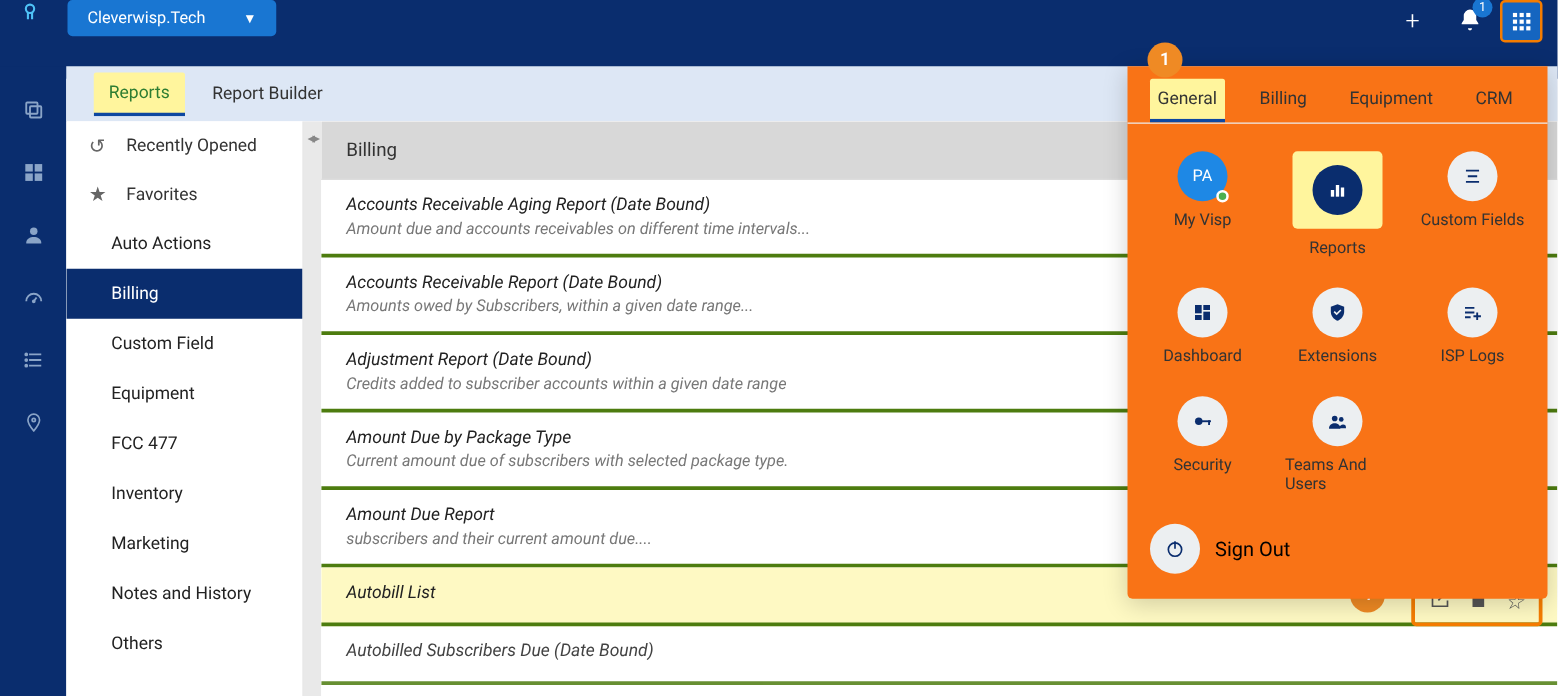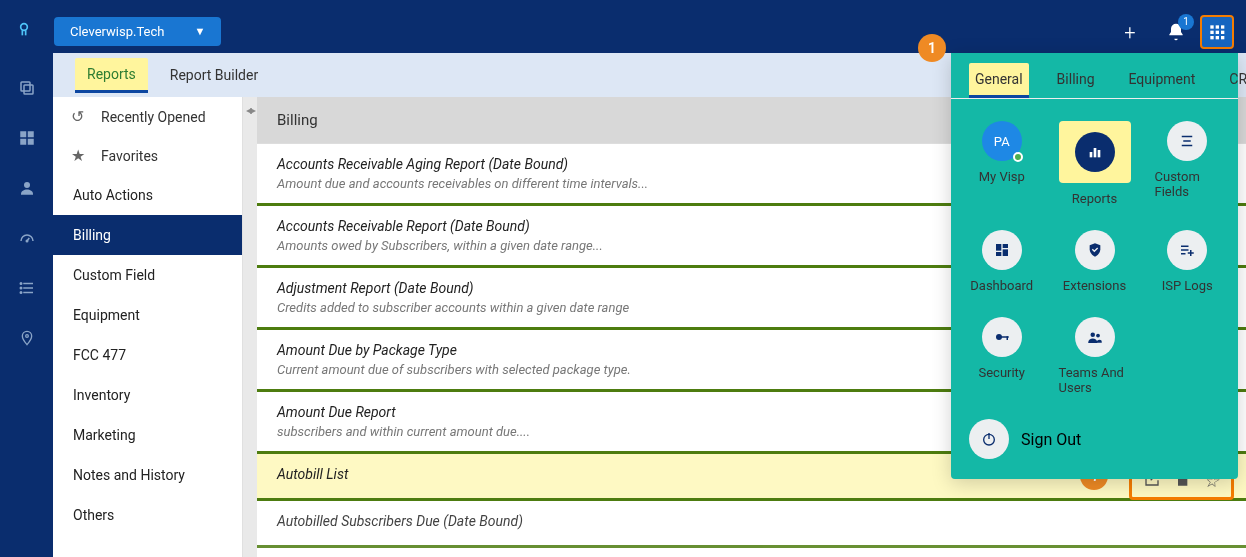--- a/index.html
+++ b/index.html
@@ -1,19 +1,19 @@
 <!DOCTYPE html>
 <html><head>
 <meta charset="utf-8">
 <style>
   * { box-sizing: border-box; margin: 0; padding: 0; font-family: -apple-system, BlinkMacSystemFont, "Segoe UI", Roboto, Arial, sans-serif; }
   body { width: 1246px; height: 557px; background: #fff; overflow: hidden; position: relative; }
 
   
-  .top-header { height: 63px; background: #0a2d6e; display: flex; align-items: center; padding: 0 12px; position: relative; }
+  .top-header { height: 63px; background: #0a2d6e; display: flex; align-items: flex-start; padding: 0 12px; position: relative; }
   .logo-icon { width: 24px; height: 24px; color: #4fc3f7; margin-right: 18px; display:flex; align-items:center; justify-content:center;}
   .tenant-selector { background: #1976d2; color: #fff; padding: 7px 16px; border-radius: 4px; display: flex; align-items: center; gap: 30px; font-size: 13px; cursor: pointer; }
   .tenant-selector .chev { font-size: 11px;}
   .header-spacer { flex: 1; }
   .header-action { width: 32px; height: 32px; display: flex; align-items: center; justify-content: center; color: #fff; cursor: pointer; position:relative; }
   .header-action.plus { font-size: 20px; font-weight: 300; margin-right: 14px;}
   .bell-badge { position:absolute; top:-2px; right:-2px; background:#1976d2; color:#fff; border-radius:50%; width:16px; height:16px; font-size:10px; display:flex; align-items:center; justify-content:center; }
   .apps-btn { width: 34px; height: 34px; border: 2px solid #f57c00; border-radius: 4px; display:flex; align-items:center; justify-content:center; color:#fff; cursor:pointer; margin-left: 8px; background:#1565c0;}
   
   
@@ -25,38 +25,38 @@
   .tab-row { height: 44px; background: #dde7f5; display: flex; align-items: center; padding-left: 22px; gap: 10px; }
   .tab { padding: 8px 12px; font-size: 14px; color: #333; cursor: pointer; }
   .tab.active { background: #fff59d; color: #2e7d32; border-bottom: 3px solid #0d47a1; border-radius: 2px 2px 0 0; }
 
   .body-split { flex: 1; display: flex; overflow: hidden; }
   
   
   .sidebar { width: 190px; background: #fff; border-right: 1px solid #e0e0e0; overflow-y: auto; }
   .sidebar .special-item { display:flex; align-items:center; gap:14px; padding: 10px 18px; font-size:14px; color:#333; cursor:pointer;}
   .sidebar .special-item .ico { color:#666; font-size:16px; width:16px; display:inline-block;}
-  .sidebar .cat { padding: 12px 18px 12px 20px; font-size: 14px; color: #222; cursor: pointer; }
+  .sidebar .cat { padding: 12px 18px 12px 36px; font-size: 14px; color: #222; cursor: pointer; }
   .sidebar .cat.active { background: #0a2d6e; color: #fff; }
   .resize-handle { width: 14px; background:#e9e9e9; display:flex; align-items:flex-start; justify-content:center; padding-top:6px;}
   .resize-handle .grip { color:#888; font-size:12px; letter-spacing:-2px;}
 
   
   .list-panel { flex: 1; overflow-y: auto; background: #fff; }
   .section-head { background: #d8d8d8; padding: 14px 20px; font-size: 15px; color:#333; border-bottom:1px solid #ddd;}
   .report-row { border-bottom: 3px solid #4d7c0f; padding: 12px 20px; position:relative;font-style:italic; }
   .report-row .title { font-size: 14px; color: #222; margin-bottom: 4px; }
   .report-row .desc { font-size: 13px; color: #777; }
   .report-row.hover { background: #fef9c3; }
   .row-star { position:absolute; right:18px; top:16px; color:#888; font-size:18px;}
   .row-actions { position:absolute; right:12px; top:8px; display:flex; align-items:center; gap:14px; border:3px solid #f57c00; border-radius:4px; padding:6px 12px;}
   .row-actions .act { color:#555; font-size:17px; cursor:pointer;}
 
   
-  .apps-popover { position: absolute; right: 8px; top: 53px; width: 287px; background: #14b8a6; border-radius: 0 0 4px 4px; box-shadow: 0 4px 20px rgba(0,0,0,0.18); z-index: 100; }
+  .apps-popover { position: absolute; right: 8px; top: 53px; width: 336px; background: #f97316; border-radius: 0 0 4px 4px; box-shadow: 0 4px 20px rgba(0,0,0,0.18); z-index: 100; }
   .apps-tabs { display: flex; border-bottom: 1px solid #eee; padding: 10px 18px 0; gap: 22px;}
   .apps-tab { font-size: 14px; color: #333; padding: 8px 6px; cursor:pointer; }
   .apps-tab.active { background: #fff59d; border-bottom:3px solid #0d47a1; border-radius:2px 2px 0 0;}
   .apps-grid { display: grid; grid-template-columns: repeat(3, 1fr); gap: 24px 24px; padding: 22px 18px 14px; }
   .app-cell { display:flex; flex-direction:column; align-items:center; gap:8px; font-size:13px; color:#333; cursor:pointer;}
   .app-cell .circle { width:40px; height:40px; border-radius:50%; background:#eceff1; display:flex; align-items:center; justify-content:center; color:#0a2d6e; font-size:18px;}
   .app-cell.myvisp .circle { background:#1e88e5; color:#fff; font-size:13px; position:relative;}
   .app-cell.myvisp .dot { position:absolute; right:-1px; bottom:-1px; width:10px; height:10px; background:#4caf50; border-radius:50%; border:2px solid #fff;}
   .app-cell.reports { }
   .app-cell.reports .halo { width:72px; height:62px; background:#fff59d; border-radius:4px; display:flex; align-items:center; justify-content:center;}
@@ -208,21 +208,21 @@
       <div class="report-row">
         <div class="title">Adjustment Report (Date Bound)</div>
         <div class="desc">Credits added to subscriber accounts within a given date range</div>
       </div>
       <div class="report-row">
         <div class="title">Amount Due by Package Type</div>
         <div class="desc">Current amount due of subscribers with selected package type.</div>
       </div>
       <div class="report-row">
         <div class="title">Amount Due Report</div>
-        <div class="desc">subscribers and within current amount due....</div>
+        <div class="desc">subscribers and their current amount due....</div>
         <span class="row-star">☆</span>
       </div>
       <div class="report-row hover" style="position:relative;">
         <div class="title">Autobill List</div>
         <div class="callout4-wrap">4</div>
         <div class="row-actions">
           <span class="act">
             <svg width="16" height="16" viewBox="0 0 24 24" fill="none" stroke="currentColor" stroke-width="2">
                 <path d="M14 3h7v7"></path>
                 <path d="M10 14L21 3"></path>

